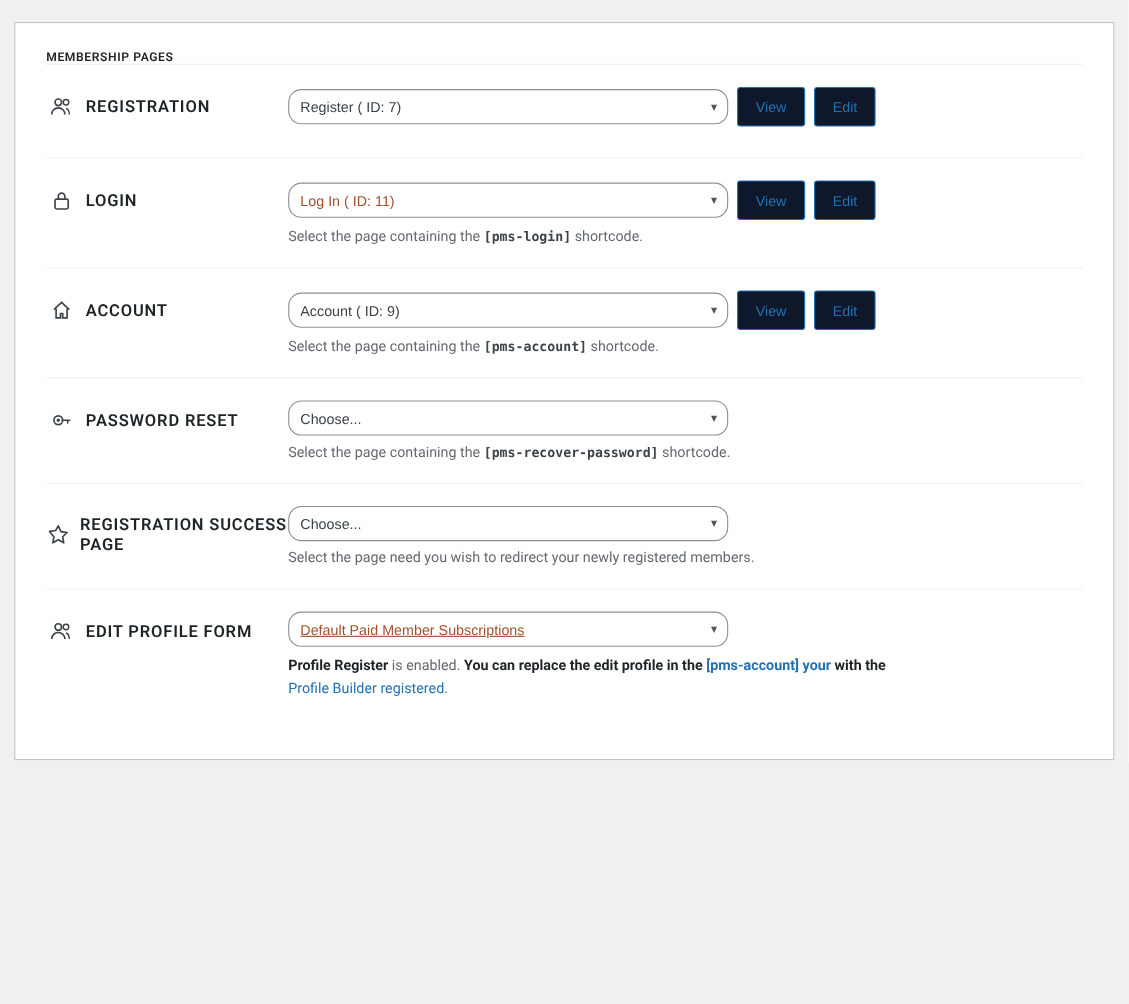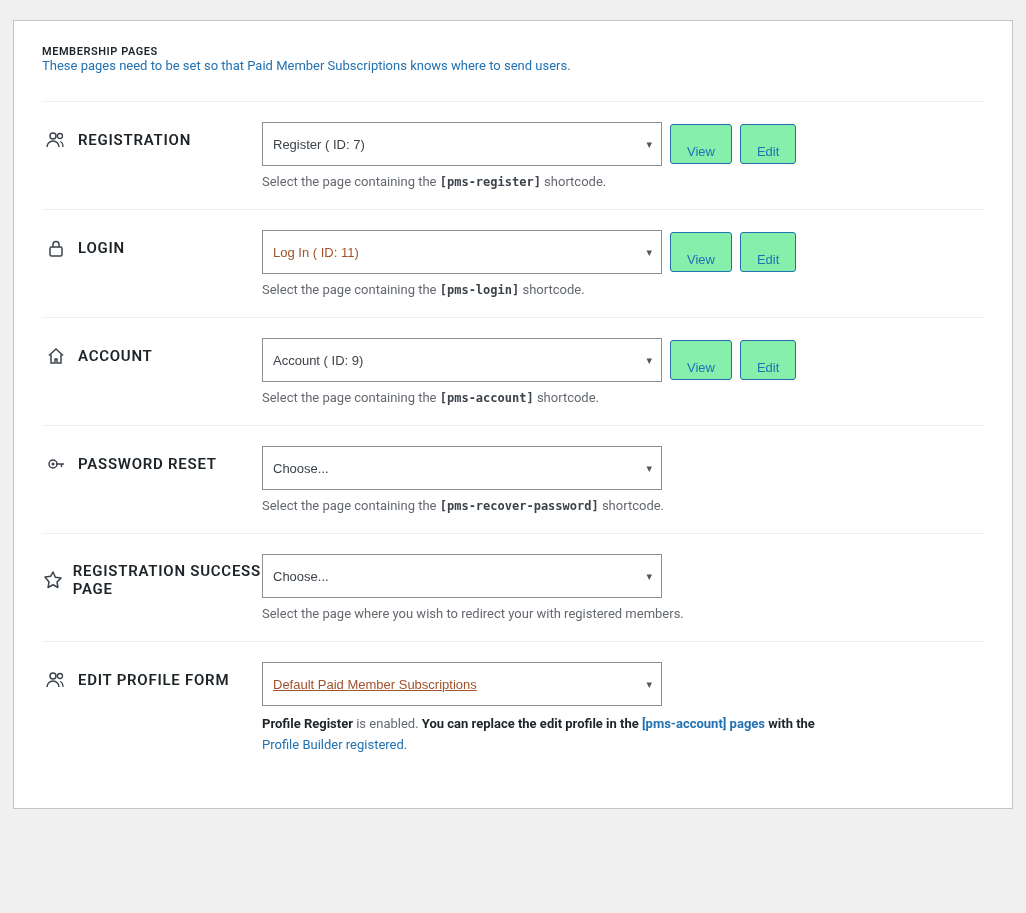--- a/index.html
+++ b/index.html
@@ -69,43 +69,43 @@
     .select-wrap {
       position: relative;
       flex: 1;
       max-width: 400px;
     }
     select {
       width: 100%;
       padding: 6px 32px 6px 10px;
       font-size: 13px;
       border: 1px solid #8c8f94;
-      border-radius: 0;
+      border-radius: 12px;
       background: #fff;
       color: #3c434a;
       appearance: none;
       -webkit-appearance: none;
       cursor: pointer;
-      height: 44px;
+      height: 32px;
     }
     .select-arrow {
       position: absolute;
       right: 10px;
       top: 50%;
       transform: translateY(-50%);
       pointer-events: none;
       color: #555;
       font-size: 11px;
     }
     .btn {
-      padding: 19px 16px;
+      padding: 5px 16px;
       font-size: 13px;
       border: 1px solid #2271b1;
       border-radius: 3px;
-      background: #86efac;
+      background: #0f172a;
       color: #2271b1;
       cursor: pointer;
       height: 36px;
       white-space: nowrap;
     }
     .field-hint {
       font-size: 13px;
       color: #646970;
       margin-top: 4px;
     }
@@ -134,21 +134,20 @@
       width: 20px;
       height: 20px;
       display: inline-block;
     }
   </style>
 </head>
 <body>
 
 <div class="container">
   <div class="section-title">MEMBERSHIP PAGES</div>
-  <div class="section-desc">These pages need to be set so that Paid Member Subscriptions knows where to send users.</div>
 
   <div class="field-row">
     <div class="field-label-area">
       <div class="field-icon">
         <svg class="svg-icon" viewBox="0 0 20 20" fill="none" xmlns="http://www.w3.org/2000/svg">
           <circle cx="7" cy="6" r="3" stroke="#3c434a" stroke-width="1.5"></circle>
           <path d="M1 17c0-3.314 2.686-6 6-6s6 2.686 6 6" stroke="#3c434a" stroke-width="1.5"></path>
           <circle cx="14" cy="6" r="2.5" stroke="#3c434a" stroke-width="1.3"></circle>
           <path d="M17 17c0-2.761-1.343-5-3-5.5" stroke="#3c434a" stroke-width="1.3"></path>
         </svg>
@@ -159,23 +158,20 @@
       <div class="field-controls">
         <div class="select-wrap">
           <select>
             <option value="7">Register ( ID: 7)</option>
           </select>
           <span class="select-arrow">▾</span>
         </div>
         <button class="btn">View</button>
         <button class="btn">Edit</button>
       </div>
-      <div class="field-hint">
-        Select the page containing the <span class="shortcode">[pms-register]</span> shortcode.
-      </div>
     </div>
   </div>
 
   <div class="field-row">
     <div class="field-label-area">
       <div class="field-icon">
         <svg class="svg-icon" viewBox="0 0 20 20" fill="none" xmlns="http://www.w3.org/2000/svg">
           <rect x="4" y="9" width="12" height="9" rx="1.5" stroke="#3c434a" stroke-width="1.5"></rect>
           <path d="M7 9V6.5a3 3 0 016 0V9" stroke="#3c434a" stroke-width="1.5"></path>
         </svg>
@@ -264,21 +260,21 @@
     <div class="field-content">
       <div class="field-controls">
         <div class="select-wrap">
           <select>
             <option value="">Choose...</option>
           </select>
           <span class="select-arrow">▾</span>
         </div>
       </div>
       <div class="field-hint">
-        Select the page where you wish to redirect your with registered members.
+        Select the page need you wish to redirect your newly registered members.
       </div>
     </div>
   </div>
 
   <div class="field-row">
     <div class="field-label-area">
       <div class="field-icon">
         <svg class="svg-icon" viewBox="0 0 20 20" fill="none" xmlns="http://www.w3.org/2000/svg">
           <circle cx="7" cy="6" r="3" stroke="#3c434a" stroke-width="1.5"></circle>
           <path d="M1 17c0-3.314 2.686-6 6-6s6 2.686 6 6" stroke="#3c434a" stroke-width="1.5"></path>
@@ -291,19 +287,19 @@
     <div class="field-content">
       <div class="field-controls">
         <div class="select-wrap">
           <select style="color:#a0522d;text-decoration:underline;">
             <option value="default" style="color:#a0522d;">Default Paid Member Subscriptions</option>
           </select>
           <span class="select-arrow">▾</span>
         </div>
       </div>
       <div class="profile-builder-notice">
-        <strong>Profile Register</strong> is enabled. <strong>You can replace the edit profile in the <a href="#">[pms-account] pages</a> with the</strong>
+        <strong>Profile Register</strong> is enabled. <strong>You can replace the edit profile in the <a href="#">[pms-account] your</a> with the</strong>
         <br><a href="#">Profile Builder registered</a>.
       </div>
     </div>
   </div>
 
 </div>
 
 </body></html>

